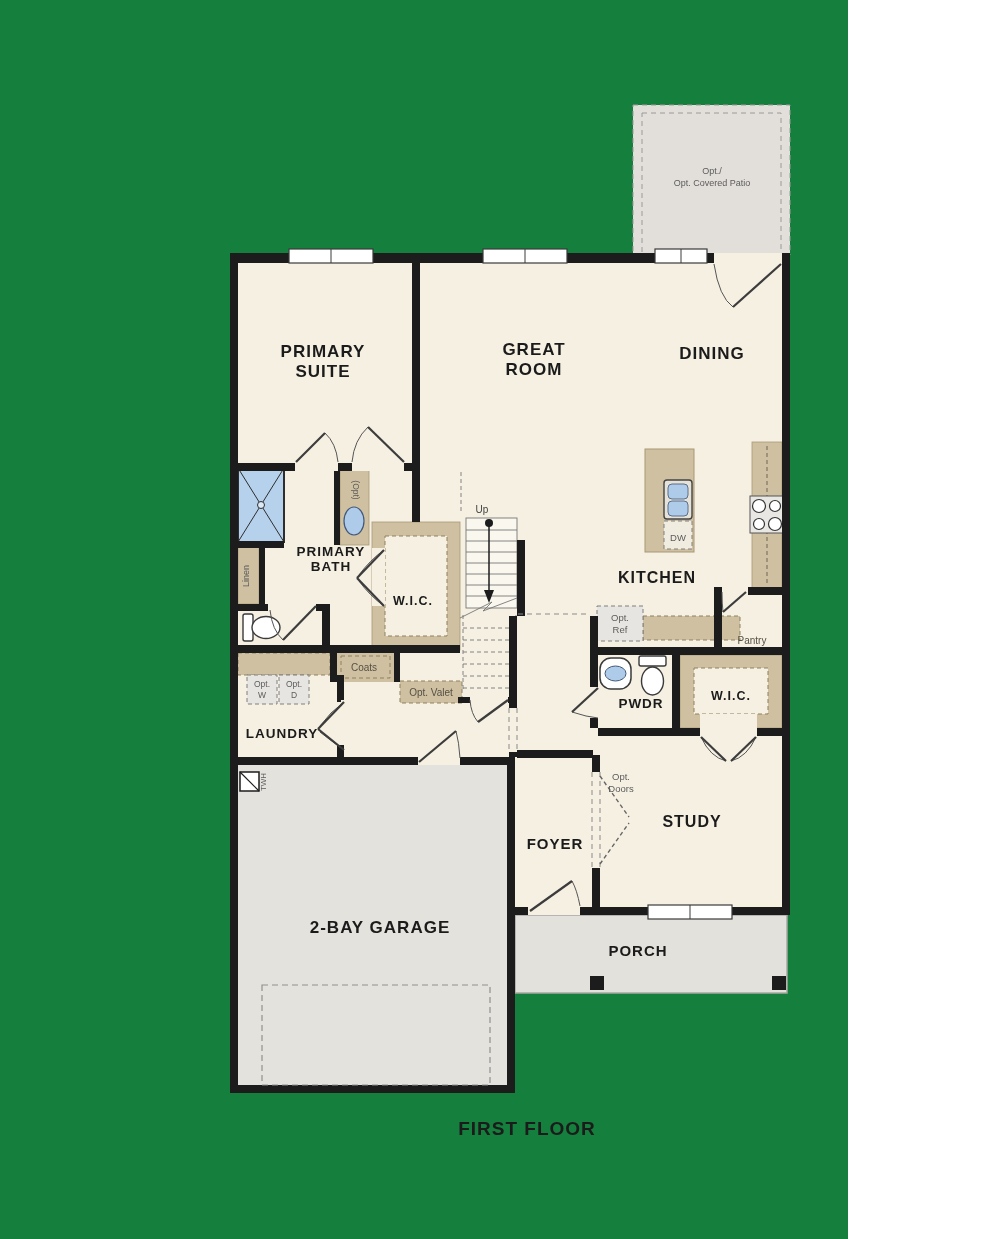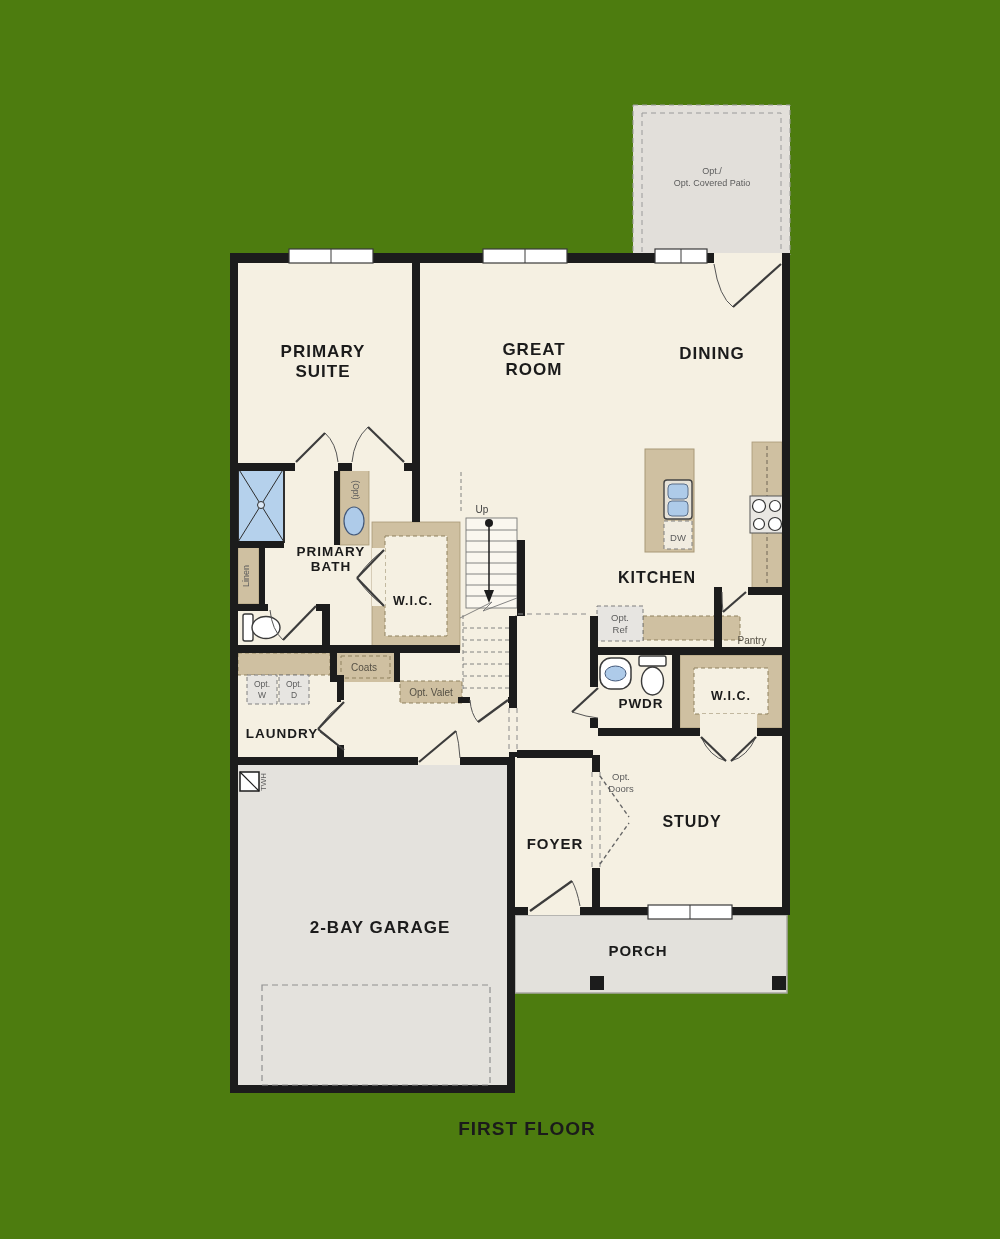--- a/index.html
+++ b/index.html
@@ -1,16 +1,16 @@
 <!DOCTYPE html>
 <html><head>
 <meta charset="utf-8">
 <style>
   html,body{margin:0;padding:0;background:#ffffff;}
-  #canvas{position:relative;width:1000px;height:1239px;background:#4d7c0f;overflow:hidden;
+  #canvas{position:relative;width:848px;height:1239px;background:#15803d;overflow:hidden;
           font-family:"Liberation Sans", sans-serif;}
   svg text{font-family:"Liberation Sans", sans-serif;}
   .room-label{font-weight:bold;fill:#1b1b1b;letter-spacing:1px;}
   .small-label{font-weight:normal;fill:#5c5c5c;}
   .mid-label{font-weight:normal;fill:#555045;}
 </style>
 </head>
 <body>
 
 <div id="canvas">

